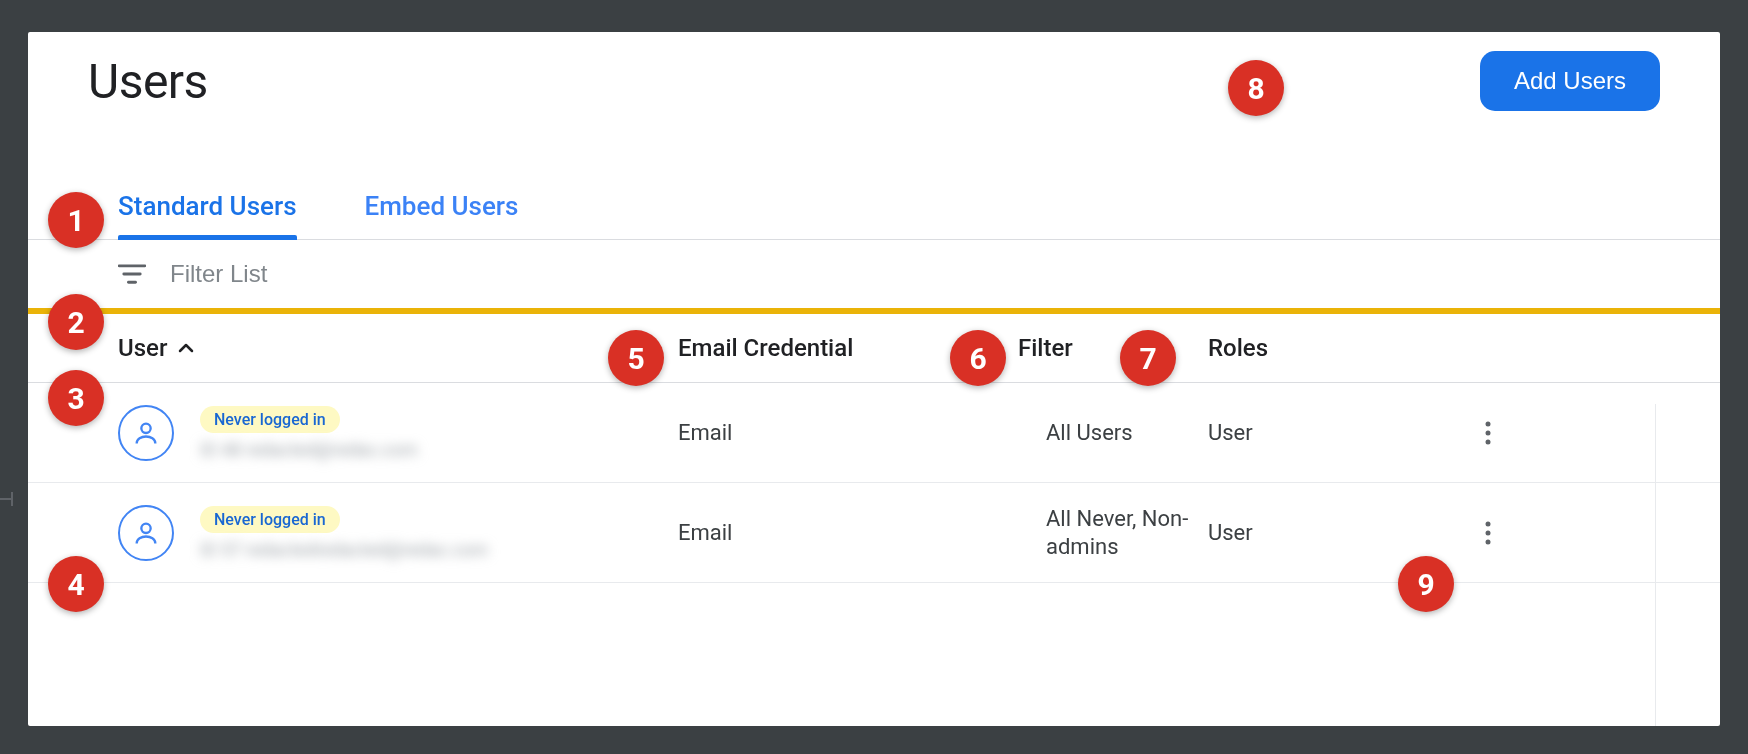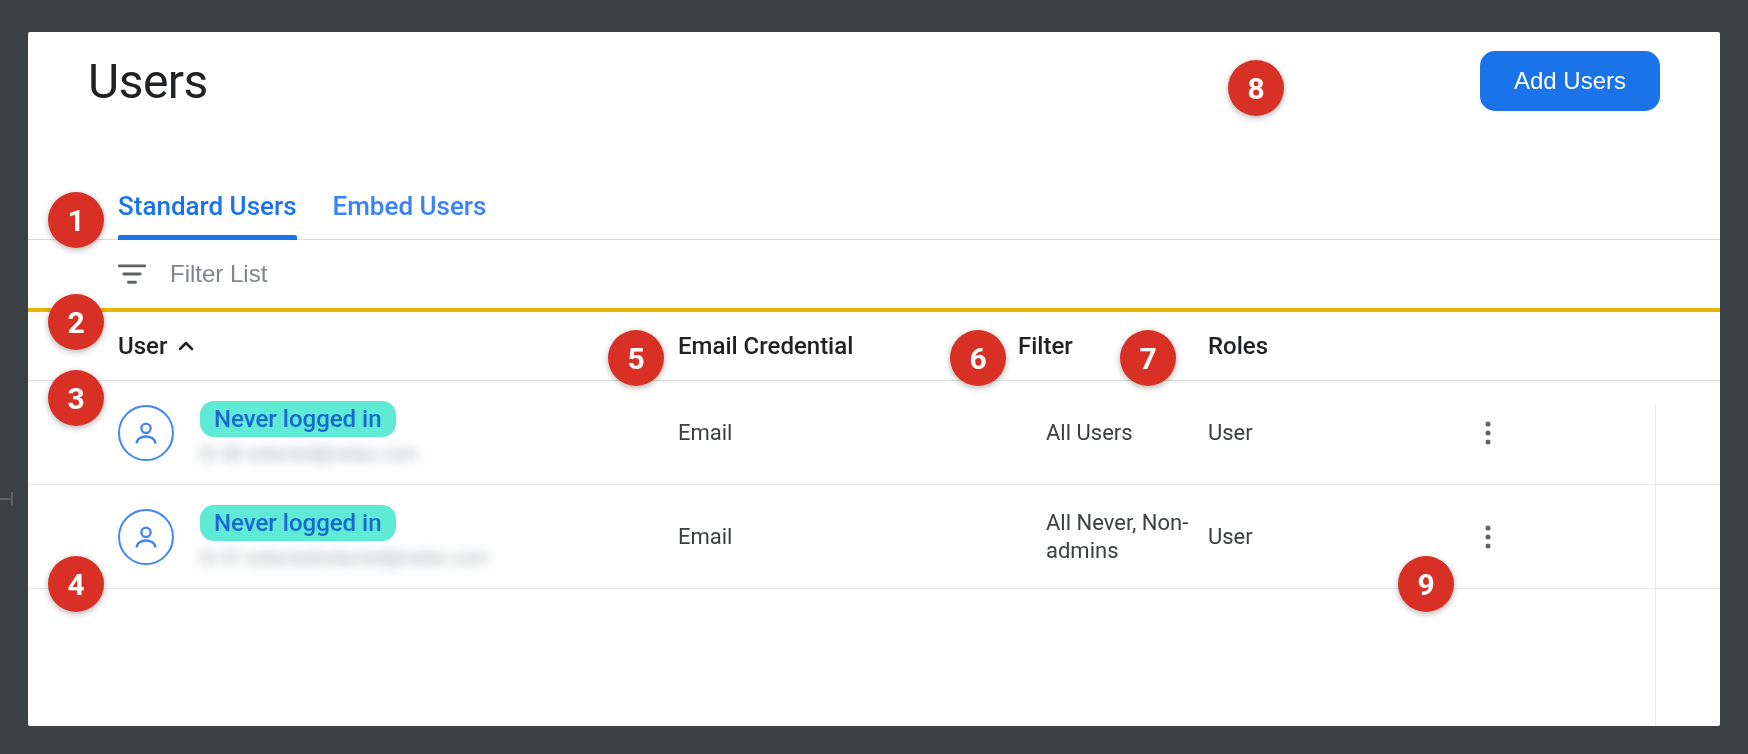--- a/index.html
+++ b/index.html
@@ -47,21 +47,21 @@
     border-radius: 15px;
     padding: 16px 34px;
     font-size: 24px;
     font-weight: 500;
     cursor: pointer;
   }
 
   
   .tabs {
     display: flex;
-    gap: 36px;
+    gap: 68px;
     padding: 60px 16px 0 90px;
     border-bottom: 1px solid #dadce0;
   }
   .tab {
     font-size: 26px;
     font-weight: 500;
     color: #3b82f6;
     padding-bottom: 18px;
     cursor: pointer;
     position: relative;
@@ -77,21 +77,21 @@
     background: #1a73e8;
     border-radius: 2px 2px 0 0;
   }
 
   
   .filter-row {
     display: flex;
     align-items: center;
     gap: 24px;
     padding: 20px 0 20px 90px;
-    border-bottom: 4px solid #eab308;
+    border-bottom: 6px solid #eab308;
   }
   .filter-icon {
     width: 28px; height: 24px;
     color: #5f6368;
     flex-shrink: 0;
   }
   .filter-input {
     border: none;
     outline: none;
     font-size: 24px;
@@ -142,25 +142,25 @@
     flex-shrink: 0;
   }
   .avatar svg { width: 28px; height: 28px; }
   .user-meta {
     display: flex;
     flex-direction: column;
     gap: 6px;
   }
   .badge {
     display: inline-block;
-    background: #5eead4;
+    background: #fef9c3;
     color: #1967d2;
     border-radius: 14px;
     padding: 4px 14px;
-    font-size: 24px;
+    font-size: 16px;
     font-weight: 500;
     width: fit-content;
   }
   .blurred {
     filter: blur(6px);
     color: #9aa0a6;
     font-size: 18px;
     user-select: none;
   }
   .kebab {

